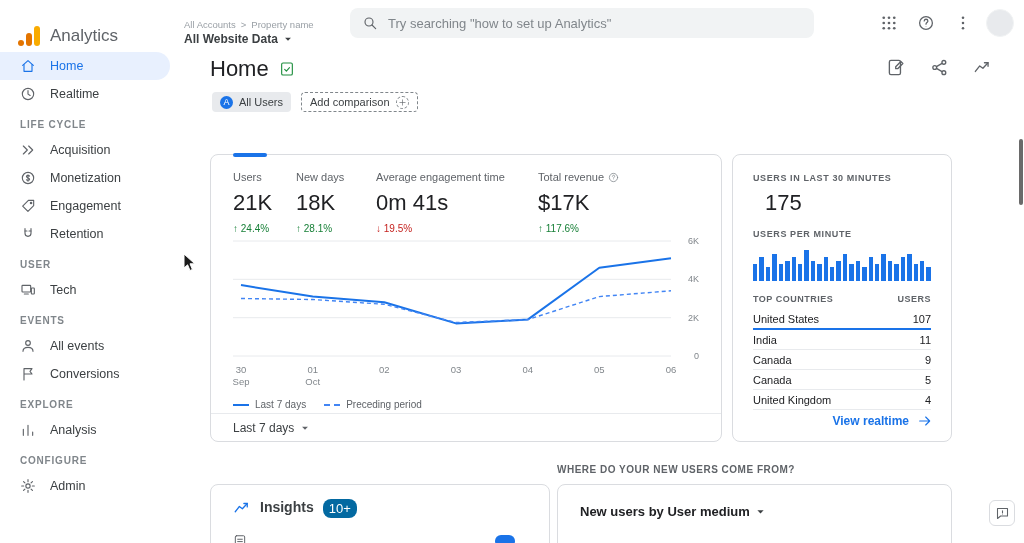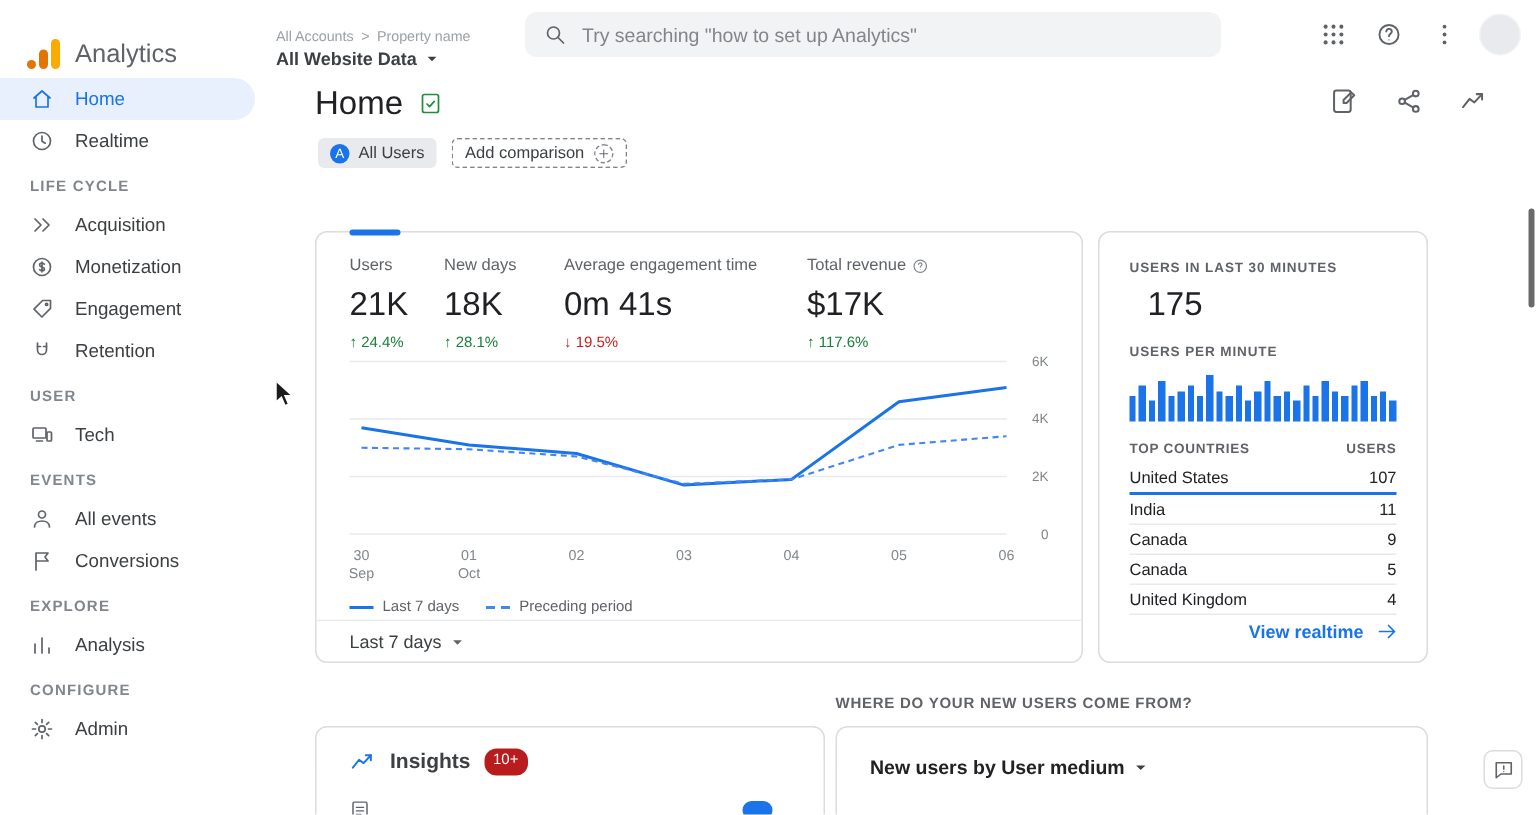--- a/index.html
+++ b/index.html
@@ -76,21 +76,21 @@
   .mbar{flex:1;background:#1a73e8}
   .ct-head{display:flex;justify-content:space-between;font-size:9px;font-weight:bold;color:#5f6368;letter-spacing:.5px;padding-bottom:5px}
   .country-row{display:flex;justify-content:space-between;font-size:11px;color:#202124;padding:4px 0 3px;border-bottom:1px solid #e8eaed}
   .country-row.first{border-bottom:2px solid #1a73e8}
   .view-realtime{position:absolute;right:18px;bottom:12px;display:flex;align-items:center;gap:8px;color:#1a73e8;font-size:12px;font-weight:bold;cursor:pointer}
 
   .section-heading{position:absolute;left:557px;top:464px;font-size:10px;font-weight:bold;color:#5f6368;letter-spacing:.5px}
   .card-insights{left:210px;top:484px;width:340px;height:120px;padding:14px 22px;overflow:hidden}
   .insights-head{display:flex;gap:9px}
   .insights-title{font-size:14px;color:#3c4043;font-weight:bold}
-  .insights-badge{background:#b91c1c;color:#fff;font-size:10px;padding:2px 6px;border-radius:8px}
+  .insights-badge{background:#0369a1;color:#fff;font-size:13px;padding:2px 6px;border-radius:8px}
   .insight-partial{display:flex;justify-content:space-between;align-items:center;margin-top:16px;color:#5f6368}
   .insight-pill{width:20px;height:12px;border-radius:6px;background:#1a73e8;margin-right:12px}
   .card-newusers{left:557px;top:484px;width:395px;height:120px;padding:19px 22px}
   .nu-title{font-size:13px;color:#202124;font-weight:bold;display:flex;align-items:center;gap:3px;cursor:pointer}
 
   .feedback-btn{position:absolute;left:989px;top:500px;width:26px;height:26px;background:#fff;border:1px solid #dadce0;border-radius:6px;display:flex;align-items:center;justify-content:center;color:#5f6368;cursor:pointer;z-index:7}
   .scroll-thumb{position:absolute;right:1px;top:139px;width:4px;height:66px;background:#6a6a6a;border-radius:2px;z-index:8;cursor:pointer}
   .cursor{position:absolute;left:183px;top:253px;z-index:50;pointer-events:none}
   .caret-fill{fill:currentColor;stroke:none}
 </style>

